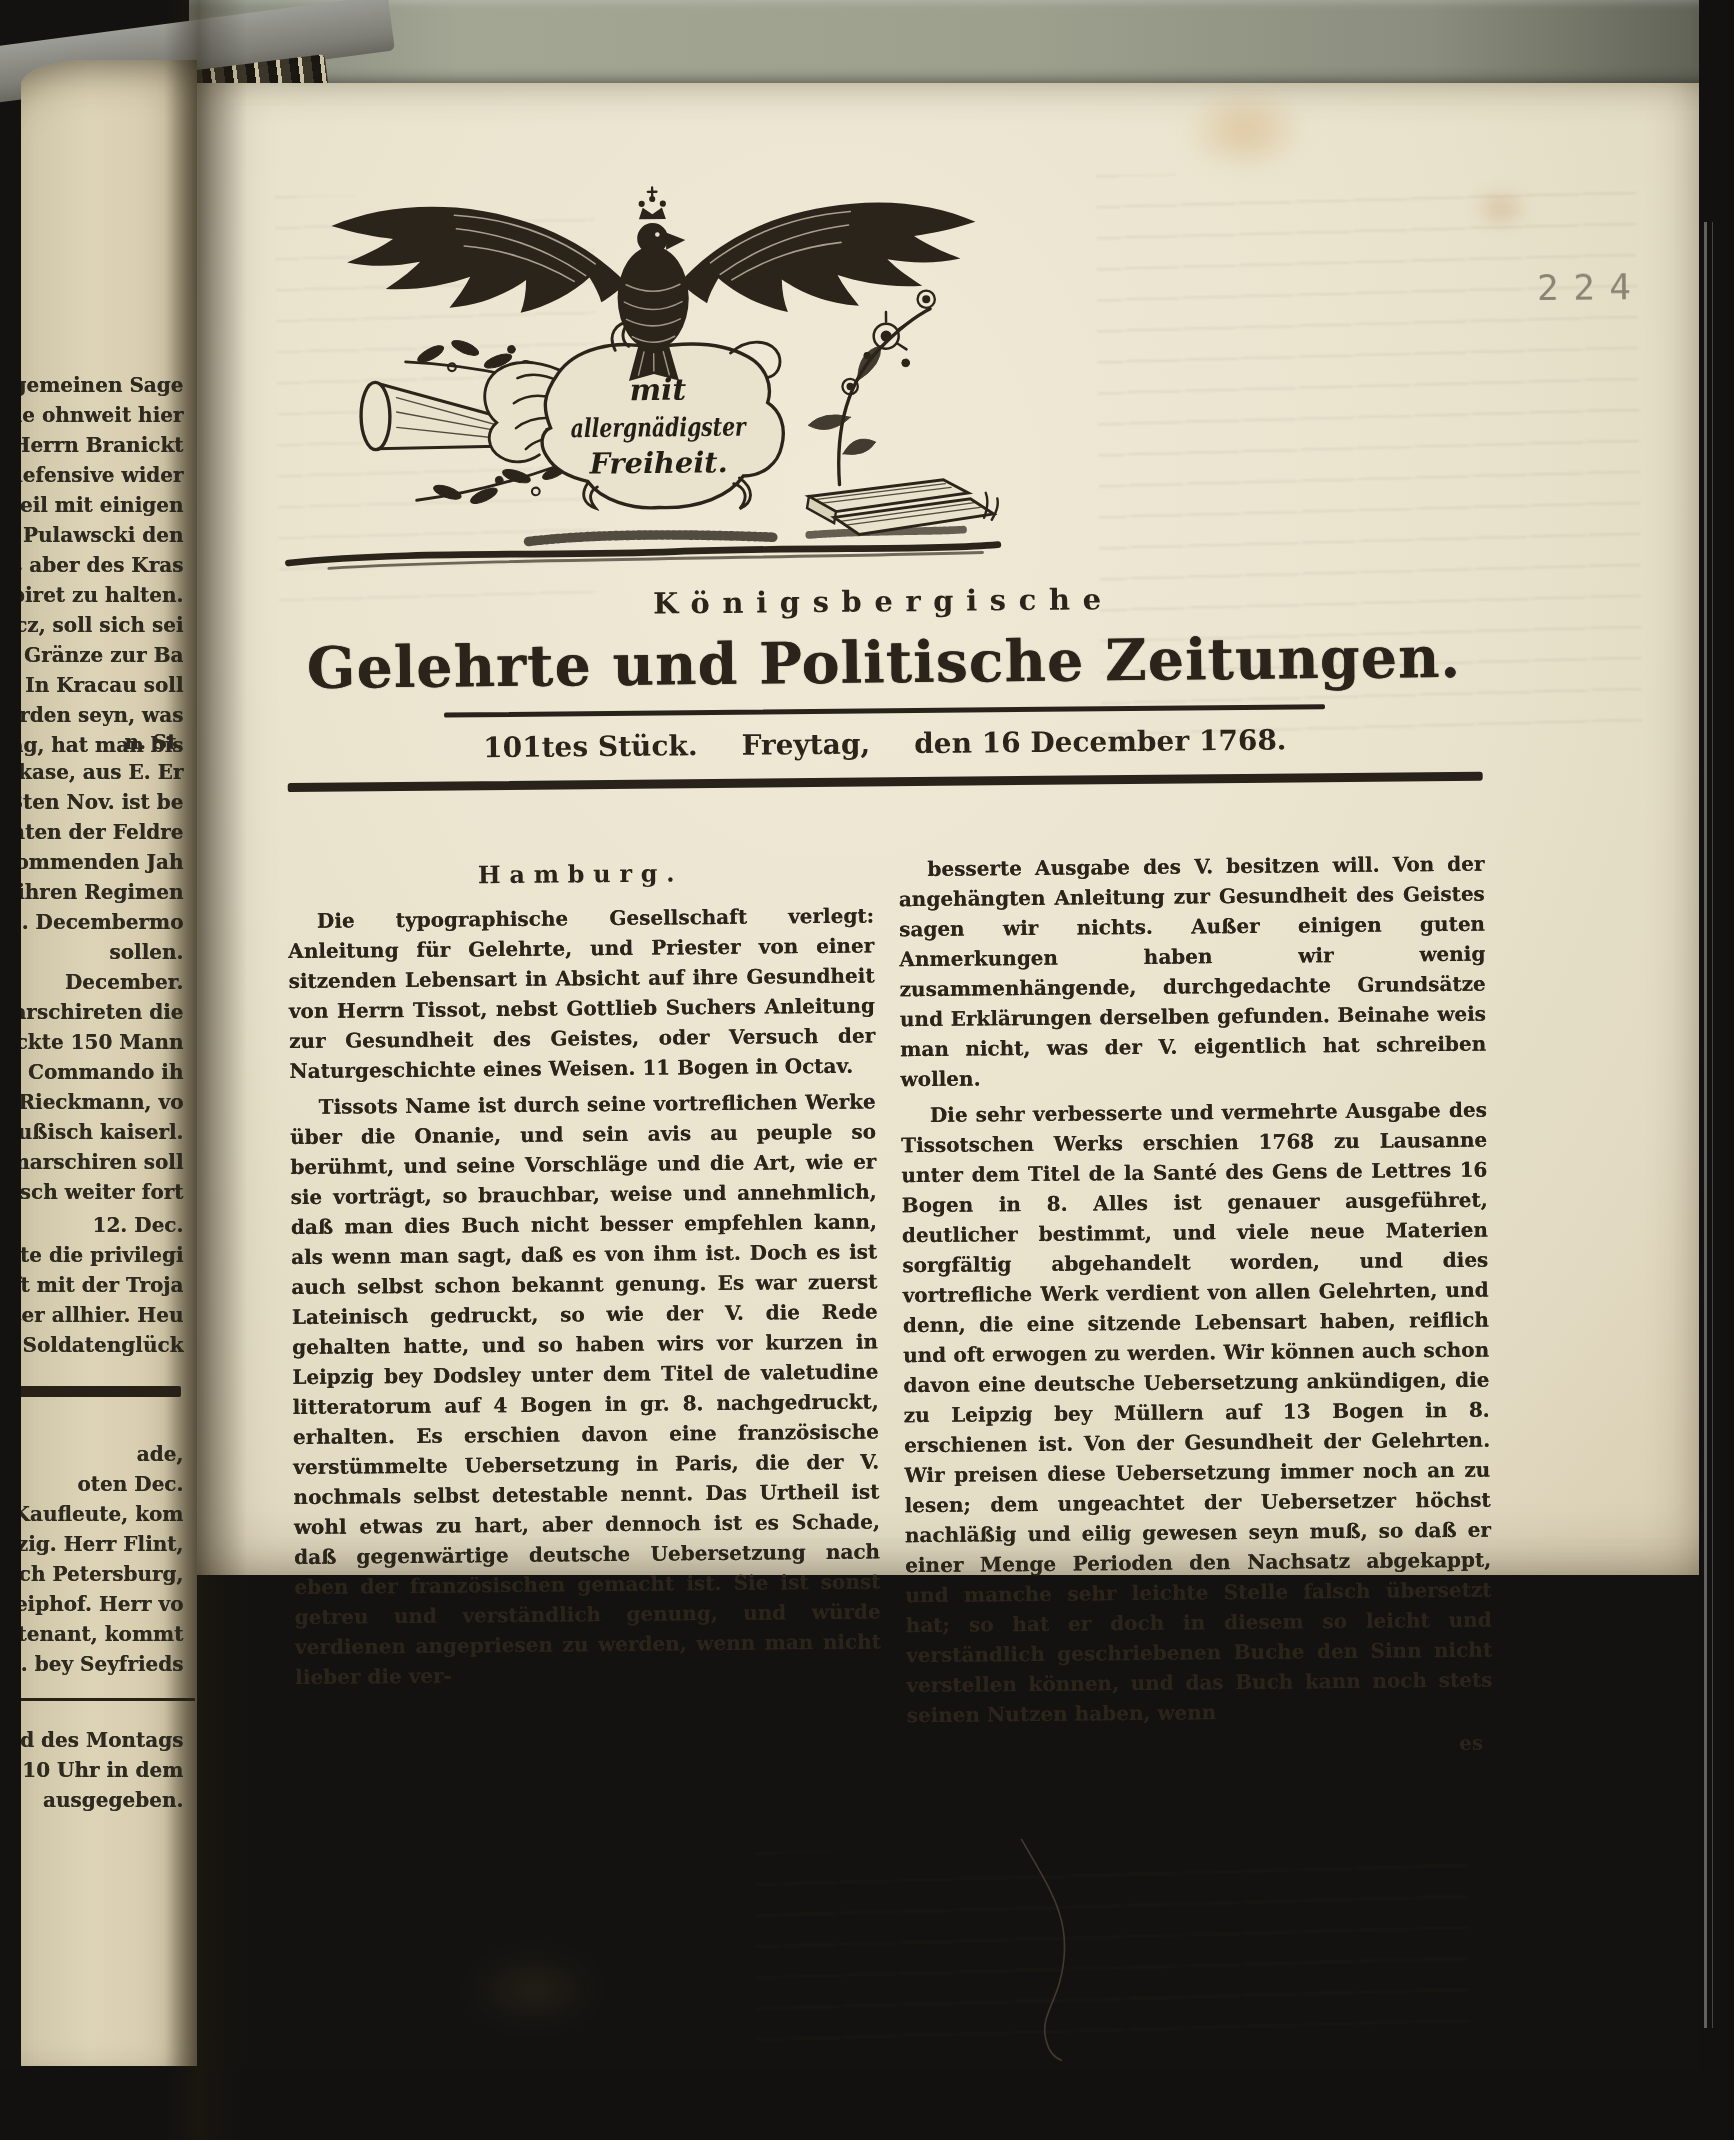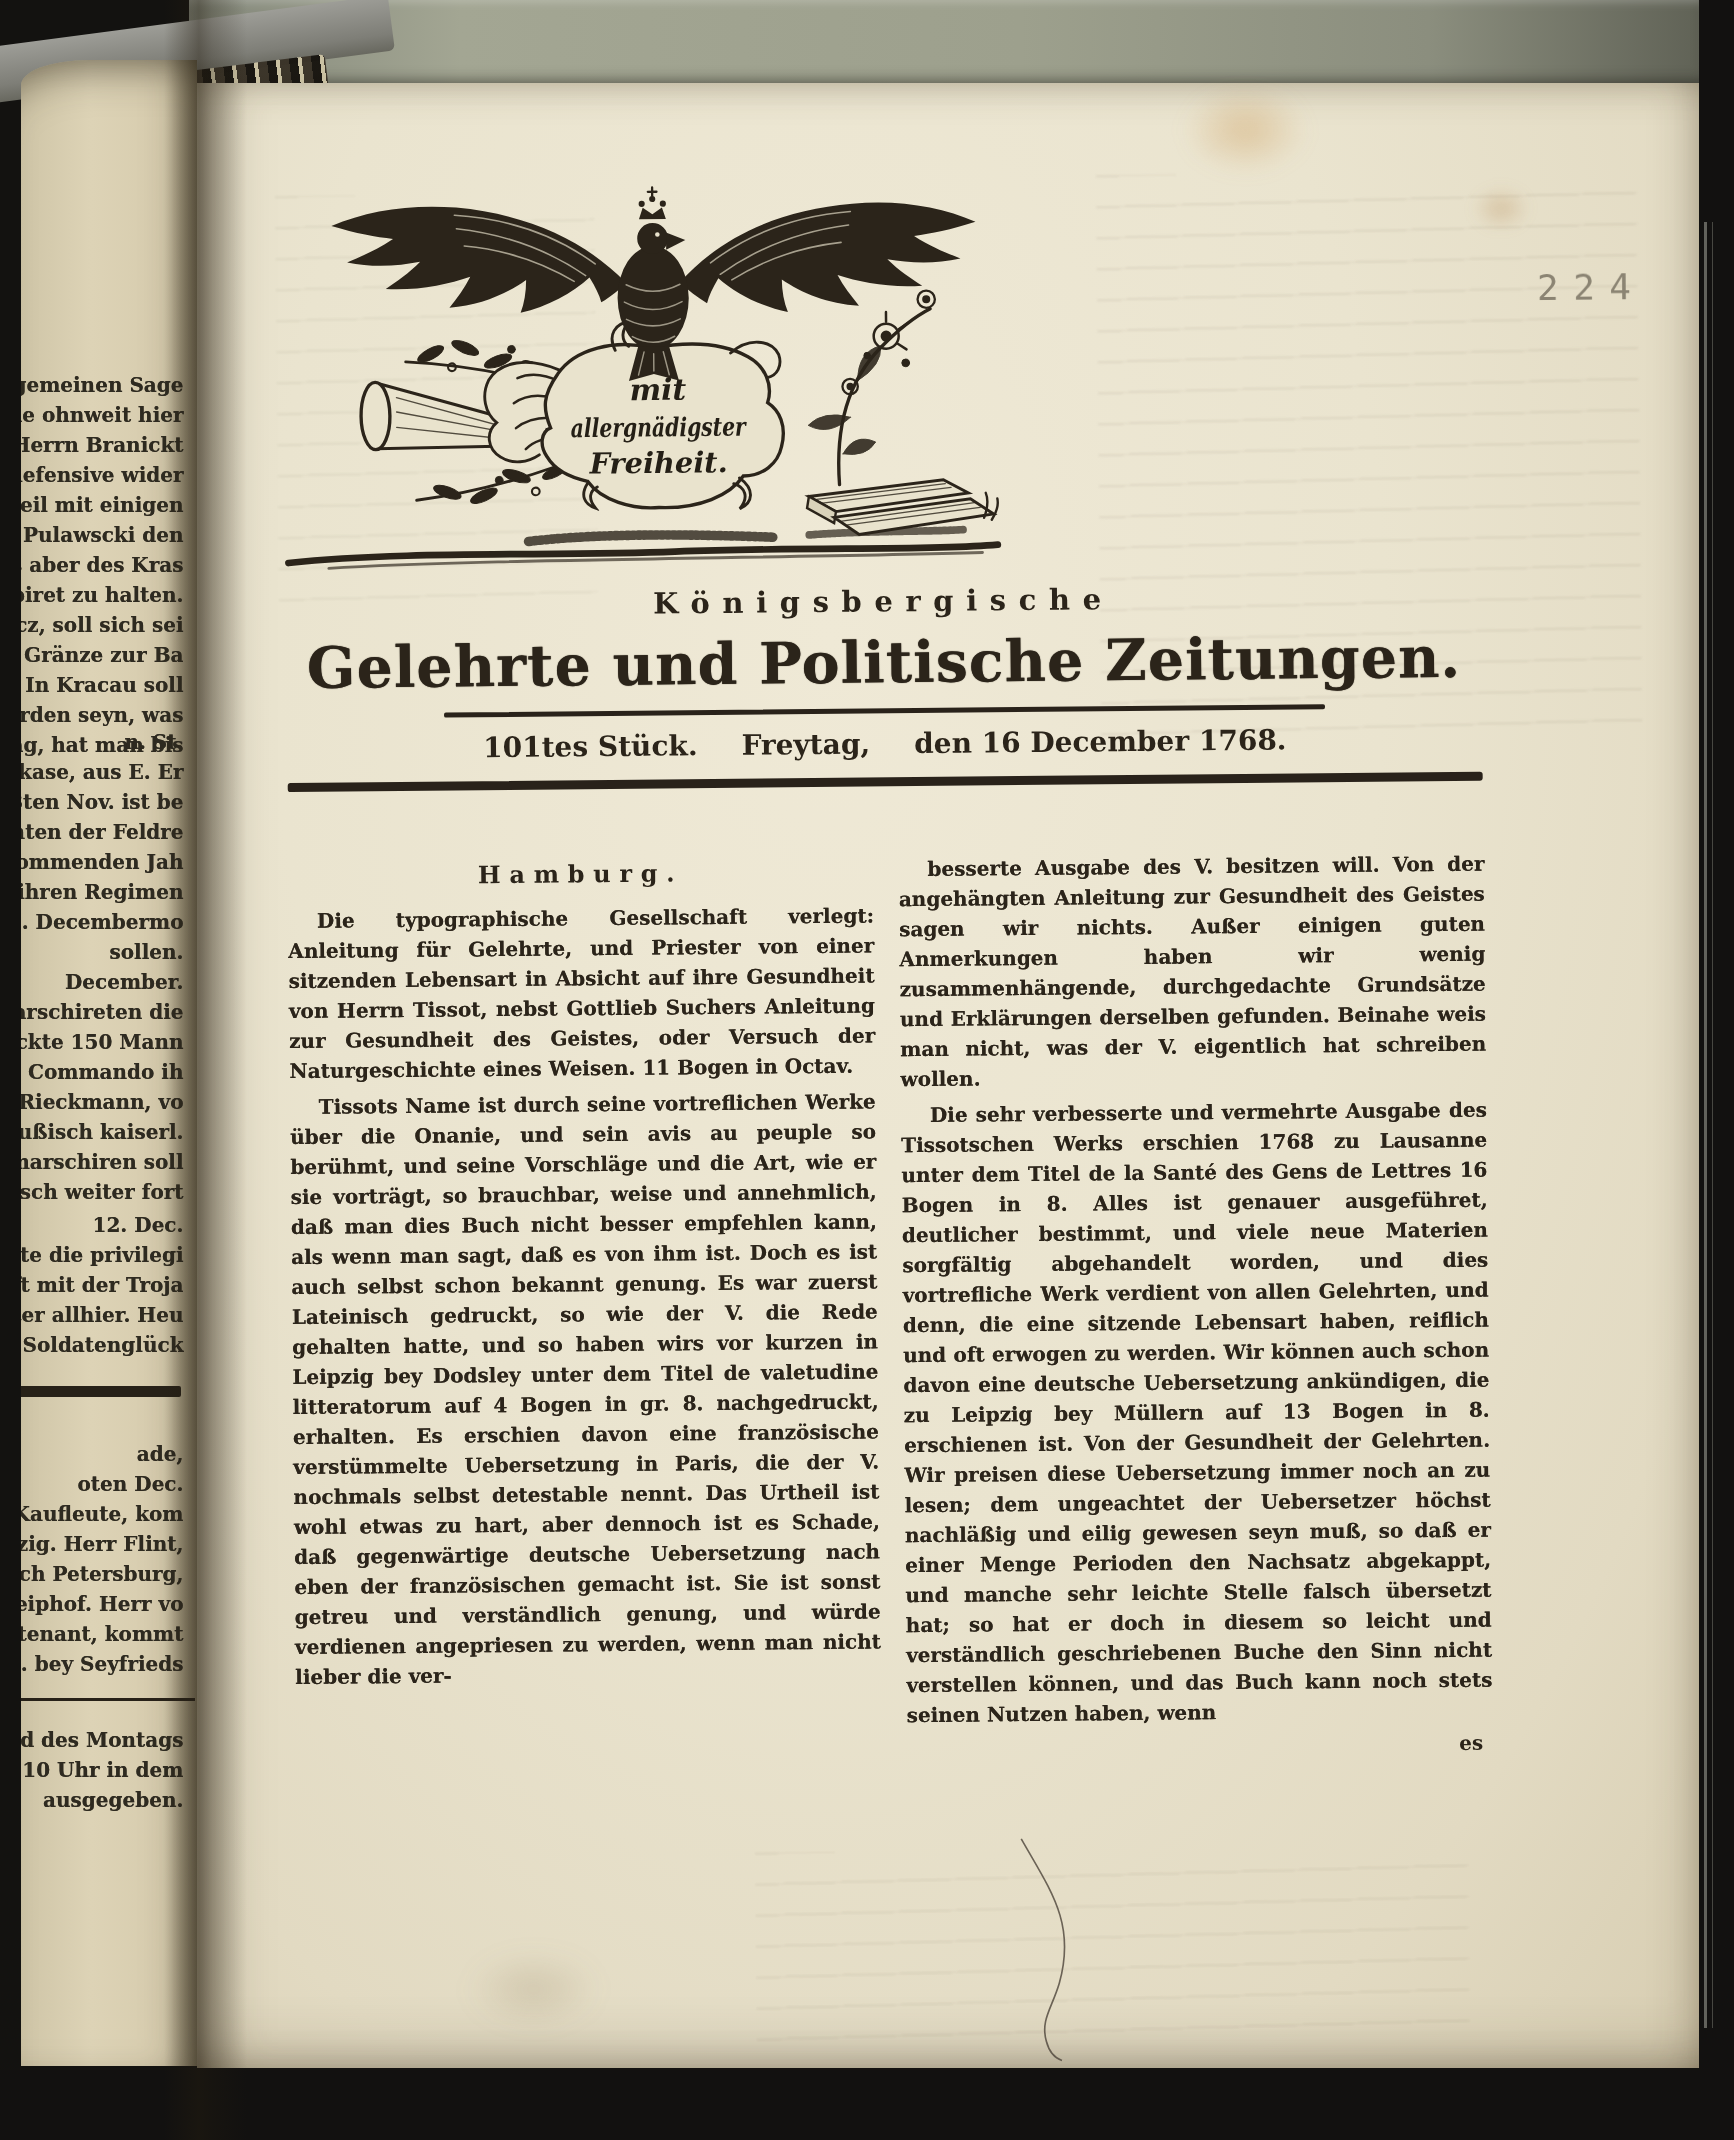--- a/index.html
+++ b/index.html
@@ -33,21 +33,21 @@
   .frag-line{white-space:nowrap;}
   .frag-rule{position:absolute;background:#272118;}
   .frag-rule.thick{left:-29px;width:189px;height:10.6px;border-radius:1.9px;}
   .frag-rule.thin{left:-19.3px;width:193px;height:2.9px;}
 
   
   .gutter{position:absolute;left:164px;top:0;width:83px;height:2141px;pointer-events:none;z-index:5;
     background:linear-gradient(90deg,rgba(35,28,16,0) 0%,rgba(35,28,16,.45) 42%,rgba(35,28,16,.28) 58%,rgba(35,28,16,0) 100%);}
 
   
-  .main-page{position:absolute;left:197px;top:83px;width:1504px;height:1985px;
+  .main-page{position:absolute;left:197px;top:83px;width:1504px;height:1492px;
     background:radial-gradient(ellipse at 42% 28%, #efe9d6 0%, #eae4cf 45%, #e2dac2 78%, #d7cdb1 100%);
     box-shadow:inset 44px 0 58px -33px rgba(60,48,28,.5),
                inset -33px 0 52px -35px rgba(60,48,28,.4),
                inset 0 -44px 62px -41px rgba(60,48,28,.38),
                inset 0 29px 46px -37px rgba(90,78,48,.35);}
   .page-inner{position:absolute;left:0;top:0;width:100%;height:100%;
     transform:rotate(-0.55deg);transform-origin:55% 0;color:#2b241a;}
 
   .stamp{position:absolute;left:1338px;top:189px;font-size:36px;color:#8b8473;
     letter-spacing:14.5px;filter:blur(0.5px);font-family:"DejaVu Sans Mono","Liberation Mono",monospace;}

